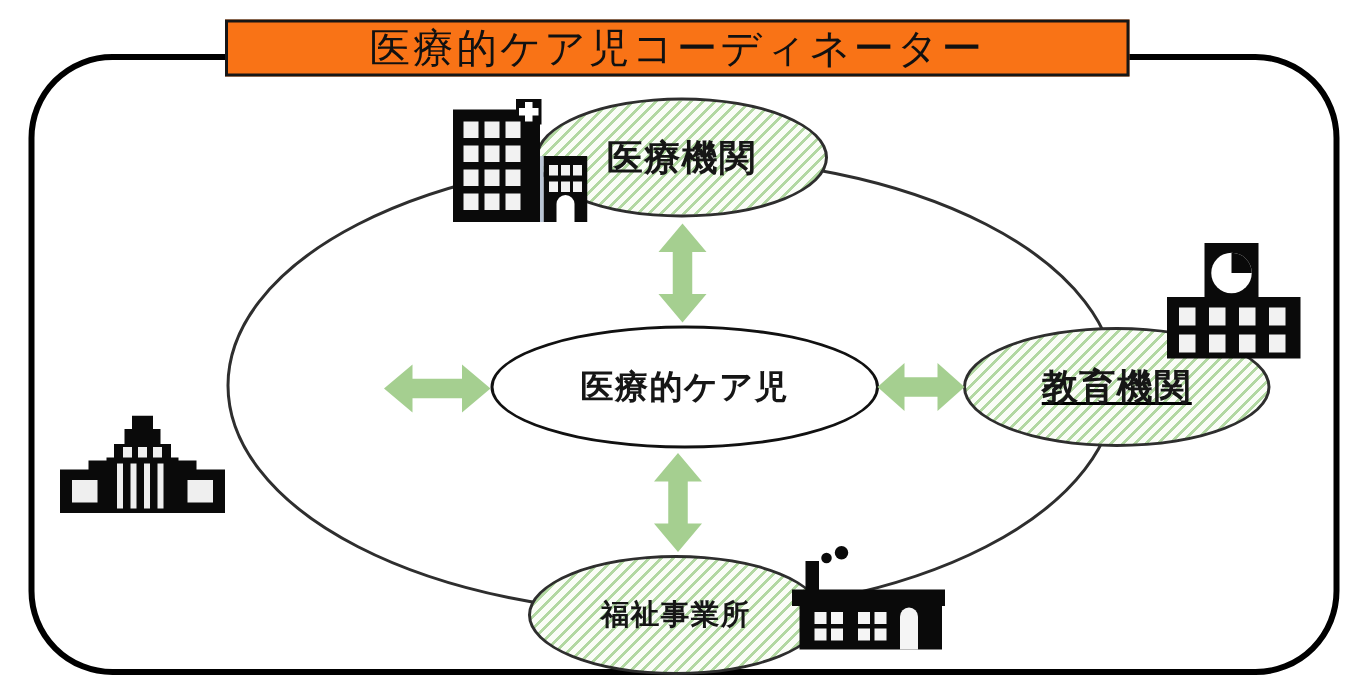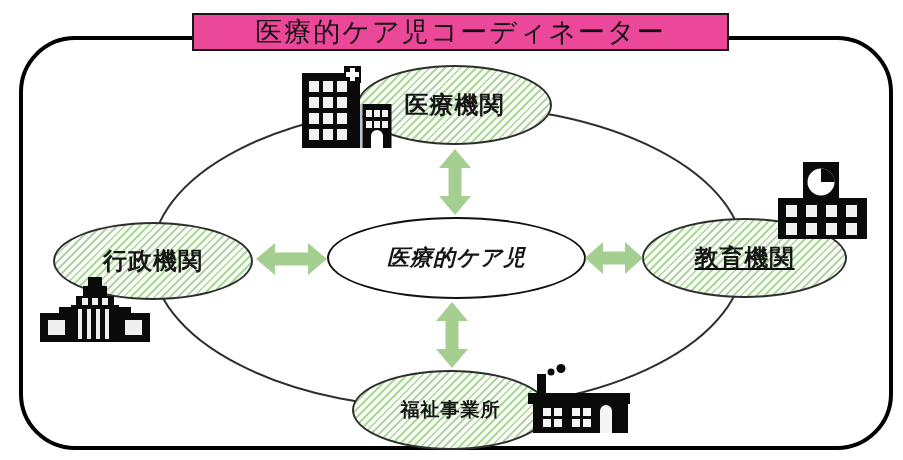--- a/index.html
+++ b/index.html
@@ -4,23 +4,23 @@
 <style>
   html,body{margin:0;padding:0;background:#ffffff;}
   body{font-family:"DejaVu Sans","Liberation Sans",sans-serif;}
   .stage{position:relative;width:903px;height:460px;background:#fff;overflow:hidden;}
 
   
   .frame{position:absolute;left:19px;top:36px;width:874px;height:414px;
          border:4px solid #000;border-radius:56px;box-sizing:border-box;z-index:0;}
 
   
-  .title-box{position:absolute;left:150px;top:13px;width:537px;height:38px;
-             background:#ec4899;border:2px solid #161616;box-sizing:border-box;
-             display:flex;align-items:center;justify-content:center;z-index:6;margin-left:42px;}
+  .title-box{position:absolute;left:150px;top:13px;width:603px;height:38px;
+             background:#f97316;border:2px solid #161616;box-sizing:border-box;
+             display:flex;align-items:center;justify-content:center;z-index:6;}
   .title-box span{font-size:27px;letter-spacing:2px;color:#111;font-weight:500;}
 
   svg.layer{position:absolute;left:0;top:0;width:903px;height:460px;}
   #ring-layer{z-index:1;}
   #arrow-layer{z-index:4;}
 
   
   .node{position:absolute;border-radius:50%;box-sizing:border-box;
         display:flex;align-items:center;justify-content:center;z-index:2;}
   .node.hatched{
@@ -28,21 +28,21 @@
      background:repeating-linear-gradient(135deg,#b2d8a2 0px,#b2d8a2 2px,#fafdf7 2px,#fafdf7 5.5px);}
   .node .lbl{font-size:24px;font-weight:bold;color:#161616;letter-spacing:1px;white-space:nowrap;}
 
   #node-medical  {left:357px;top:65px; width:195px;height:80px;}
   #node-government{left:53px;top:222px;width:200px;height:78px;}
   #node-education{left:642px;top:218px;width:205px;height:80px;text-decoration:underline;}
   #node-welfare {left:352px;top:370px;width:197px;height:80px;}
   #node-welfare .lbl{font-size:19px;font-family:Liberation Mono, monospace;}
 
   #node-center{left:327px;top:217px;width:259px;height:82px;
-               background:#fff;border:2.5px solid #111;z-index:3;font-style:italic;}
+               background:#fff;border:2.5px solid #111;z-index:3;}
   #node-center .lbl{font-size:22px;font-weight:600;letter-spacing:1px;}
 
   
   .icon{position:absolute;z-index:5;}
   #icon-hospital  {left:300px;top:66px; width:92px; height:82px;}
   #icon-government{left:40px; top:277px;width:110px;height:65px;}
   #icon-school    {left:778px;top:160px;width:90px; height:80px;}
   #icon-welfare   {left:526px;top:364px;width:108px;height:72px;}
 </style>
 </head>
@@ -51,23 +51,20 @@
 <div class="stage">
 
   <div class="frame"></div>
 
   <svg class="layer" id="ring-layer" viewBox="0 0 903 460">
     <ellipse cx="448" cy="257" rx="296" ry="152" fill="none" stroke="#2e2e2e" stroke-width="2"></ellipse>
   </svg>
 
   <div class="node hatched" id="node-medical">
     <span class="lbl">医療機関</span>
-  </div>
-  <div class="node hatched" id="node-government">
-    <span class="lbl">行政機関</span>
   </div>
   <div class="node hatched" id="node-education">
     <span class="lbl">教育機関</span>
   </div>
   <div class="node hatched" id="node-welfare">
     <span class="lbl">福祉事業所</span>
   </div>
   <div class="node" id="node-center">
     <span class="lbl">医療的ケア児</span>
   </div>

